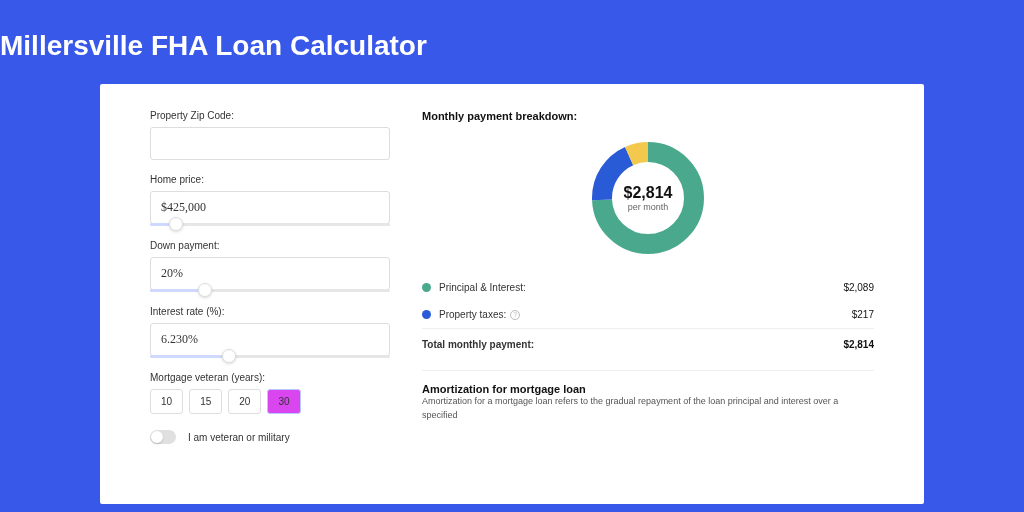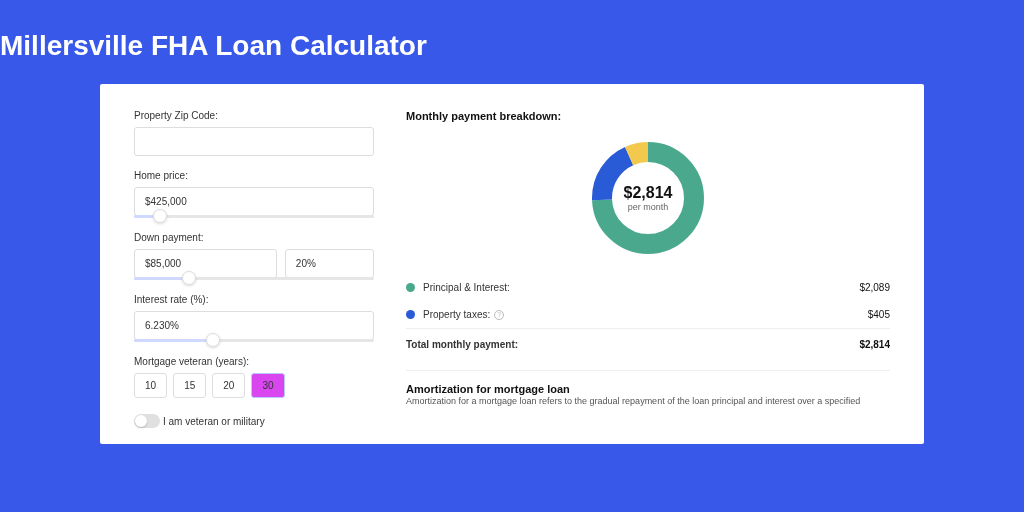--- a/index.html
+++ b/index.html
@@ -13,41 +13,42 @@
 .page-title {
   color: #fff;
   font-size: 28px;
   font-weight: 700;
   padding: 30px 0 22px;
 }
 .card {
   background: #fff;
   margin: 0 100px;
   border-radius: 2px;
-  padding: 26px 34px;
+  padding: 26px 50px;
   display: flex;
   gap: 32px;
-  height: 360px;
+  height: 420px;
 }
 .left { width: 240px; flex-shrink: 0; }
 .right { flex: 1; }
 .form-label {
   font-size: 10px;
   color: #333;
   margin-bottom: 6px;
   display: block;
 }
 .input {
   width: 100%;
   border: 1px solid #ddd;
   border-radius: 3px;
   padding: 8px 10px;
-  font-size: 10px;
+  font-size: 12px;
   color: #333;
   background: #fff;
+  font-family: Liberation Serif, serif;
 }
 .field { margin-bottom: 14px; position: relative; }
 .slider-track {
   height: 3px;
   background: #e6e6e6;
   border-radius: 2px;
   position: relative;
   margin-top: -1px;
 }
 .slider-fill {
@@ -74,21 +75,21 @@
 .period-btn {
   border: 1px solid #ddd;
   background: #fff;
   font-size: 10px;
   padding: 6px 10px;
   border-radius: 3px;
   cursor: pointer;
   color: #333;
 }
 .period-btn.active { background: #d946ef; border-color: #b9c7ff; }
-.toggle-row { display: flex; align-items: center; gap: 3px; margin-top: 16px; }
+.toggle-row { display: flex; align-items: center; gap: 12px; margin-top: 16px; }
 .toggle {
   width: 26px;
   height: 14px;
   background: #e0e0e0;
   border-radius: 7px;
   position: relative;
 }
 .toggle::after {
   content: "";
   position: absolute;
@@ -151,21 +152,20 @@
       <input class="input" value="$425,000" style="">
       <div class="slider-track">
         <div class="slider-fill" style="width:8%"></div>
         <div class="slider-thumb" style="left:8%"></div>
       </div>
     </div>
 
     <div class="field">
       <label class="form-label">Down payment:</label>
       <div class="row-inputs">
-        <input class="input" value="$85,000" style="">
         <input class="input" value="20%" style="">
       </div>
       <div class="slider-track">
         <div class="slider-fill" style="width:20%"></div>
         <div class="slider-thumb" style="left:20%"></div>
       </div>
     </div>
 
     <div class="field">
       <label class="form-label">Interest rate (%):</label>
@@ -213,21 +213,21 @@
       <span class="legend-dot" style="background:#4aa98c"></span>
       <span class="legend-label">Principal &amp; Interest:</span>
       <span class="legend-value">$2,089</span>
     </div>
     <div class="legend-row">
       <span class="legend-dot" style="background:#2a5bd7"></span>
       <span class="legend-label">
         <span>Property taxes:</span>
         <span class="info-icon">?</span>
       </span>
-      <span class="legend-value">$405</span>
+      <span class="legend-value">$217</span>
     </div>
     <div class="legend-row total">
       <span class="legend-label">Total monthly payment:</span>
       <span class="legend-value">$2,814</span>
     </div>
 
     <div class="divider"></div>
 
     <div class="amort-title">Amortization for mortgage loan</div>
     <div class="amort-text">Amortization for a mortgage loan refers to the gradual repayment of the loan principal and interest over a specified</div>

